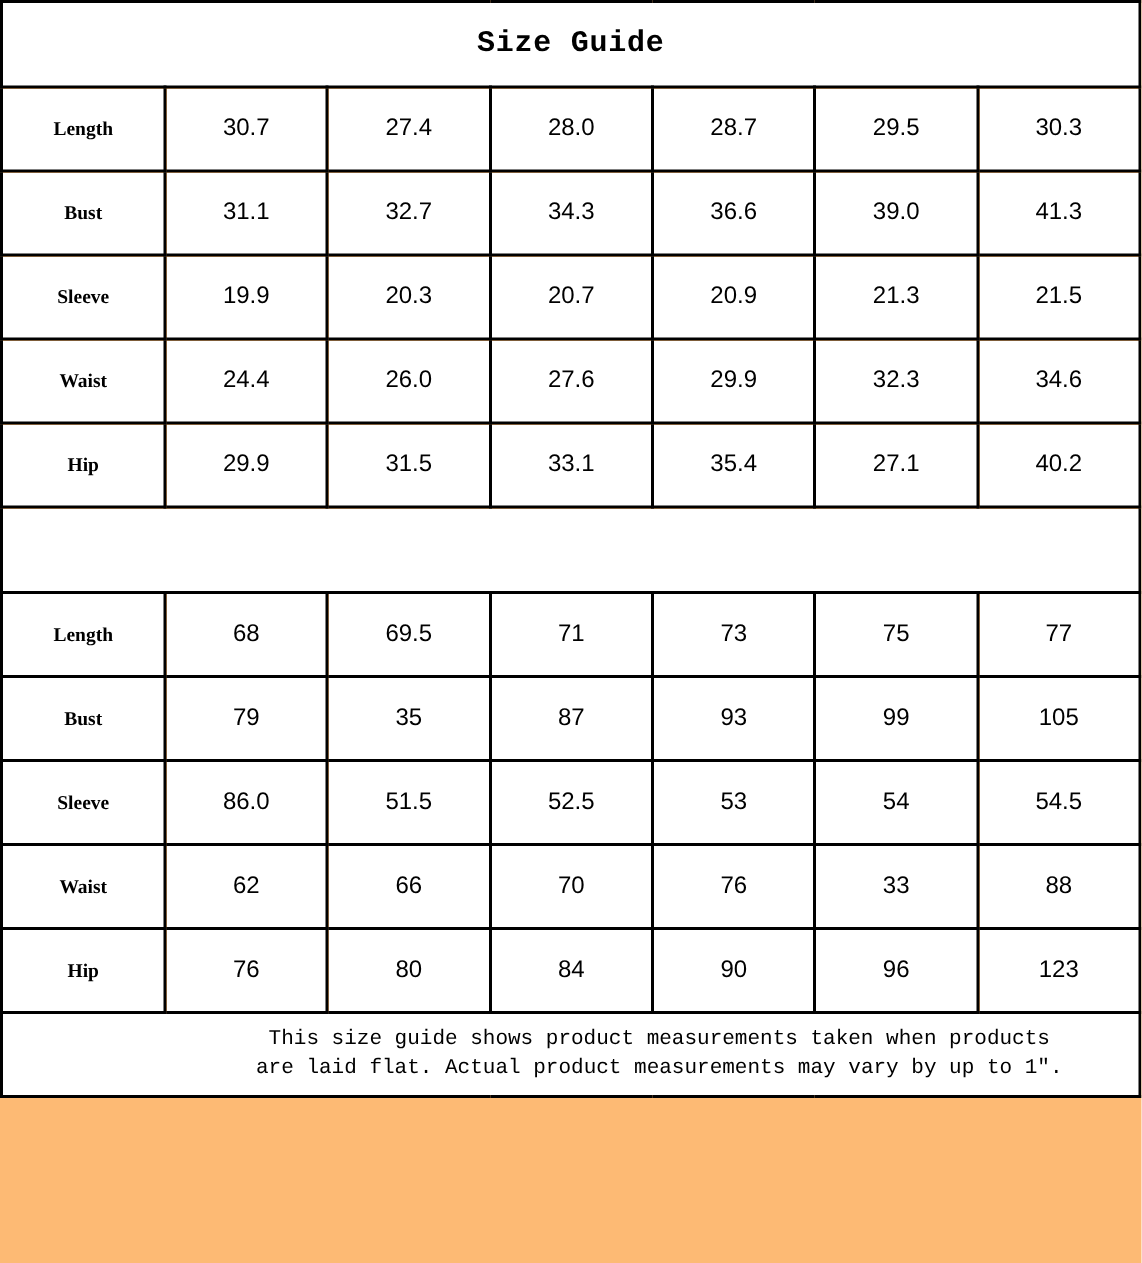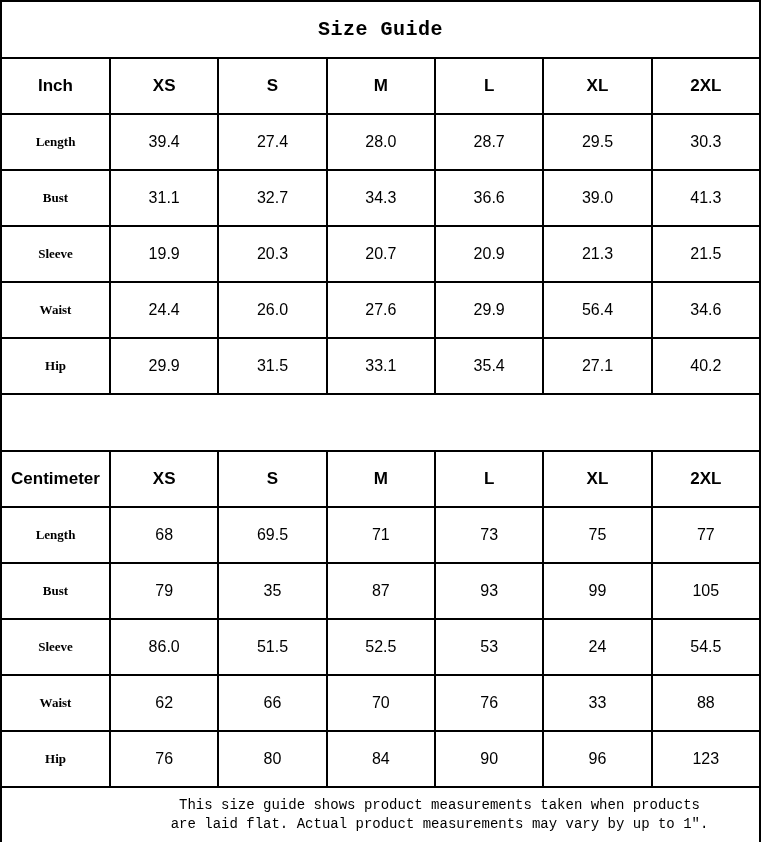--- a/index.html
+++ b/index.html
@@ -80,33 +80,24 @@
         <col>
         <col>
         <col>
     </colgroup>
 
     <tbody>
         <tr class="title-row">
       <td colspan="7" class="title-cell">Size Guide</td>
     </tr>
 
-    <tr class="grid-row">
-      <td class="head-cell">Inch</td>
-      <td class="head-cell">XS</td>
-      <td class="head-cell">S</td>
-      <td class="head-cell">M</td>
-      <td class="head-cell">L</td>
-      <td class="head-cell">XL</td>
-      <td class="head-cell">2XL</td>
-    </tr>
 
     <tr class="grid-row">
       <td class="label-cell">Length</td>
-      <td class="value-cell">39.4</td>
+      <td class="value-cell">30.7</td>
       <td class="value-cell">27.4</td>
       <td class="value-cell">28.0</td>
       <td class="value-cell">28.7</td>
       <td class="value-cell">29.5</td>
       <td class="value-cell">30.3</td>
     </tr>
     <tr class="grid-row">
       <td class="label-cell">Bust</td>
       <td class="value-cell">31.1</td>
       <td class="value-cell">32.7</td>
@@ -123,46 +114,37 @@
       <td class="value-cell">20.9</td>
       <td class="value-cell">21.3</td>
       <td class="value-cell">21.5</td>
     </tr>
     <tr class="grid-row">
       <td class="label-cell">Waist</td>
       <td class="value-cell">24.4</td>
       <td class="value-cell">26.0</td>
       <td class="value-cell">27.6</td>
       <td class="value-cell">29.9</td>
-      <td class="value-cell">56.4</td>
+      <td class="value-cell">32.3</td>
       <td class="value-cell">34.6</td>
     </tr>
     <tr class="grid-row">
       <td class="label-cell">Hip</td>
       <td class="value-cell">29.9</td>
       <td class="value-cell">31.5</td>
       <td class="value-cell">33.1</td>
       <td class="value-cell">35.4</td>
       <td class="value-cell">27.1</td>
       <td class="value-cell">40.2</td>
     </tr>
 
     <tr class="spacer-row">
       <td colspan="7"></td>
     </tr>
 
-    <tr class="grid-row">
-      <td class="head-cell">Centimeter</td>
-      <td class="head-cell">XS</td>
-      <td class="head-cell">S</td>
-      <td class="head-cell">M</td>
-      <td class="head-cell">L</td>
-      <td class="head-cell">XL</td>
-      <td class="head-cell">2XL</td>
-    </tr>
 
     <tr class="grid-row">
       <td class="label-cell">Length</td>
       <td class="value-cell">68</td>
       <td class="value-cell">69.5</td>
       <td class="value-cell">71</td>
       <td class="value-cell">73</td>
       <td class="value-cell">75</td>
       <td class="value-cell">77</td>
     </tr>
@@ -174,21 +156,21 @@
       <td class="value-cell">93</td>
       <td class="value-cell">99</td>
       <td class="value-cell">105</td>
     </tr>
     <tr class="grid-row">
       <td class="label-cell">Sleeve</td>
       <td class="value-cell">86.0</td>
       <td class="value-cell">51.5</td>
       <td class="value-cell">52.5</td>
       <td class="value-cell">53</td>
-      <td class="value-cell">24</td>
+      <td class="value-cell">54</td>
       <td class="value-cell">54.5</td>
     </tr>
     <tr class="grid-row">
       <td class="label-cell">Waist</td>
       <td class="value-cell">62</td>
       <td class="value-cell">66</td>
       <td class="value-cell">70</td>
       <td class="value-cell">76</td>
       <td class="value-cell">33</td>
       <td class="value-cell">88</td>

